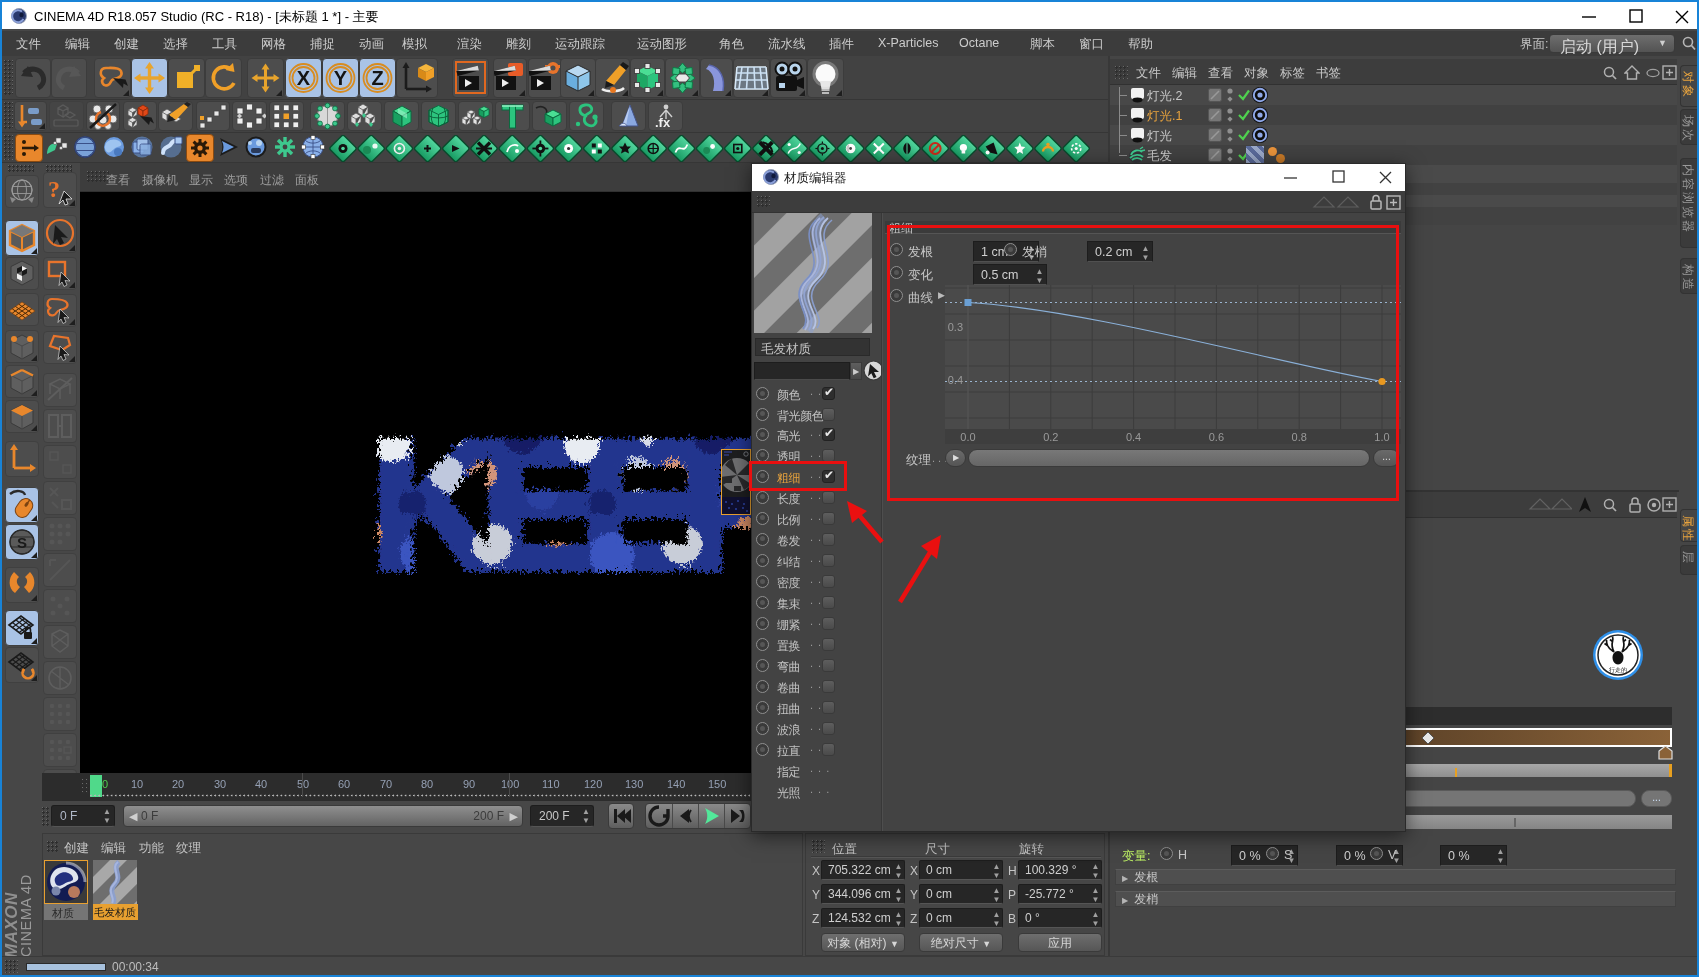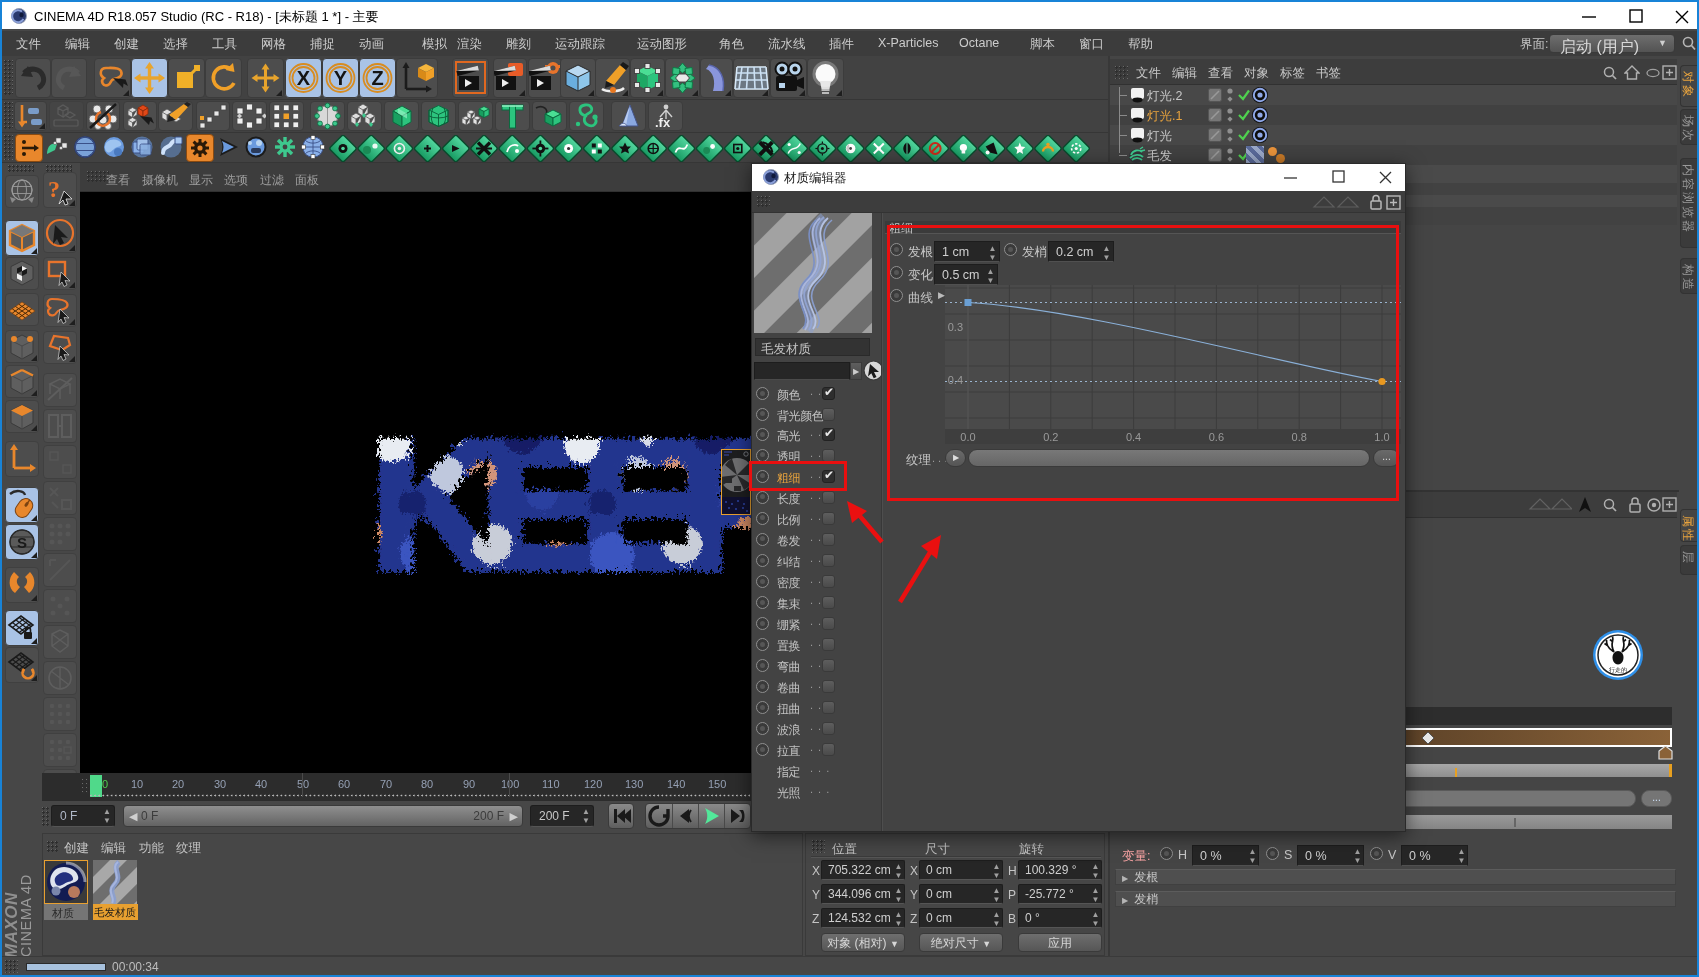--- a/index.html
+++ b/index.html
@@ -84,21 +84,21 @@
 .chrow .lab { position:absolute; left:21px; top:3px; font-size:12px; letter-spacing:-0.4px; color:#c2c2c2; white-space:nowrap; }
 .chrow .dots { position:absolute; left:55px; top:1px; font-size:11px; color:#9a9a9a; letter-spacing:1px;}
 .chrow .cb { position:absolute; left:66px; top:3px; width:13px; height:13px; border-radius:3px; background:linear-gradient(#5e5e5e,#4a4a4a); border:1px solid #3a3a3a; }
 .chrow .cb.on { background:#2e2e2e; border-color:#222; }
 .chrow .cb.on:after { content:"✔"; position:absolute; left:1px; top:-3px; color:#e8e8e8; font-size:12px; }
 
 
 .mrad { position:absolute; width:13px; height:13px; border-radius:50%; background:#3a3a3a; border:1.5px solid #8f8f8f; }
 .mrad:after { content:""; position:absolute; left:2.5px; top:2.5px; width:5px; height:5px; border-radius:50%; background:#565656; }
 .mlab { position:absolute; font-size:12.5px; color:#c6c6c6; }
-.min { position:absolute; height:21px; background:#262626; border:1px solid #1d1d1d; border-bottom-color:#505050; color:#cfcfcf; font-size:12.5px; line-height:20px; padding-left:7px; }
+.min { position:absolute; height:21px; background:#262626; border:1px solid #1d1d1d; border-bottom-color:#505050; color:#cfcfcf; font-size:12.5px; line-height:20px; padding-left:7px;margin-left:39px; }
 
 
 .redbox { position:absolute; border:3px solid #e90f0f; }
 
 
 .stripe { position:absolute; left:0; width:567px; }
 </style>
 </head>
 <body>
 
@@ -119,21 +119,21 @@
 
 <div id="menubar">
   <span class="mi" style="left:14px">文件</span>
   <span class="mi" style="left:63px">编辑</span>
   <span class="mi" style="left:112px">创建</span>
   <span class="mi" style="left:161px">选择</span>
   <span class="mi" style="left:210px">工具</span>
   <span class="mi" style="left:259px">网格</span>
   <span class="mi" style="left:308px">捕捉</span>
   <span class="mi" style="left:357px">动画</span>
-  <span class="mi" style="left:420px">模拟</span>
+  <span class="mi" style="left:400px">模拟</span>
   <span class="mi" style="left:455px">渲染</span>
   <span class="mi" style="left:504px">雕刻</span>
   <span class="mi" style="left:553px">运动跟踪</span>
   <span class="mi" style="left:635px">运动图形</span>
   <span class="mi" style="left:717px">角色</span>
   <span class="mi" style="left:766px">流水线</span>
   <span class="mi" style="left:827px">插件</span>
   <span class="mi" style="left:876px">X-Particles</span>
   <span class="mi" style="left:957px">Octane</span>
   <span class="mi" style="left:1028px">脚本</span>
@@ -1497,21 +1497,21 @@
     </svg>
   <div class="abs" style="left:5px;top:708px;width:557px;height:13px;background:linear-gradient(#a8a8a8,#8f8f8f);border-right:3px solid #e8a020">
     <div class="abs" style="left:340px;top:4px;width:2px;height:9px;background:#e8a020"></div>
   </div>
   <div class="abs" style="left:5px;top:734px;width:521px;height:17px;background:#757575;border-radius:8px;border:1px solid #5a5a5a"></div>
   <div class="abs" style="left:531px;top:734px;width:31px;height:17px;background:#757575;border-radius:8px;border:1px solid #5a5a5a;text-align:center;color:#cfe2fa;font-size:10px;line-height:13px">...</div>
   <div class="abs" style="left:5px;top:759px;width:557px;height:14px;background:linear-gradient(#9a9a9a,#858585)">
     <div class="abs" style="left:399px;top:3px;width:1.5px;height:9px;background:#666"></div>
   </div>
 
-  <span class="abs" style="left:12px;top:792px;font-size:12.5px;color:#fca5a5">变量:</span>
+  <span class="abs" style="left:12px;top:792px;font-size:12.5px;color:#bef264">变量:</span>
   <div class="mrad" style="left:50px;top:791px"></div>
   <span class="abs" style="left:68px;top:792px;font-size:12.5px;color:#c6c6c6">H</span>
   <div class="min" style="left:82px;top:789px;width:67px">0 %<span class="stp" style="right:1px;top:1px">▲<br>▼</span></div>
   <div class="mrad" style="left:156px;top:791px"></div>
   <span class="abs" style="left:174px;top:792px;font-size:12.5px;color:#c6c6c6">S</span>
   <div class="min" style="left:187px;top:789px;width:67px">0 %<span class="stp" style="right:1px;top:1px">▲<br>▼</span></div>
   <div class="mrad" style="left:260px;top:791px"></div>
   <span class="abs" style="left:278px;top:792px;font-size:12.5px;color:#c6c6c6">V</span>
   <div class="min" style="left:291px;top:789px;width:67px">0 %<span class="stp" style="right:1px;top:1px">▲<br>▼</span></div>
 
@@ -1732,21 +1732,21 @@
     </div>
 
   <div class="mrad" style="left:138px;top:79px"></div>
   <span class="mlab" style="left:156px;top:80px">发根</span>
   <div class="min" style="left:182px;top:77px;width:66px">1 cm<span class="stp" style="right:2px;top:2px">▲<br>▼</span></div>
   <div class="mrad" style="left:252px;top:79px"></div>
   <span class="mlab" style="left:270px;top:80px">发梢</span>
   <div class="min" style="left:296px;top:77px;width:66px">0.2 cm<span class="stp" style="right:2px;top:2px">▲<br>▼</span></div>
   <div class="mrad" style="left:138px;top:102px"></div>
   <span class="mlab" style="left:156px;top:103px">变化</span>
-  <div class="min" style="left:182px;top:100px;width:64px">0.5 cm<span class="stp" style="right:2px;top:2px">▲<br>▼</span></div>
+  <div class="min" style="left:182px;top:100px;width:74px">0.5 cm<span class="stp" style="right:2px;top:2px">▲<br>▼</span></div>
   <div class="mrad" style="left:138px;top:125px"></div>
   <span class="mlab" style="left:156px;top:126px">曲线</span>
   <span class="abs" style="left:186px;top:126px;font-size:9px;color:#bbb">▶</span>
 
   <svg class="abs" style="left:193px;top:121px" width="456" height="159" viewBox="0 0 456 159">
     <rect x="0" y="0" width="456" height="144" fill="#4a4a4a"></rect>
     <rect x="0" y="144" width="456" height="15" fill="#3e3e3e"></rect>
     <g stroke="#3c3c3c" stroke-width="1">
       <line x1="23" y1="0" x2="23" y2="144"></line>
         <line x1="64.4" y1="0" x2="64.4" y2="144"></line>

